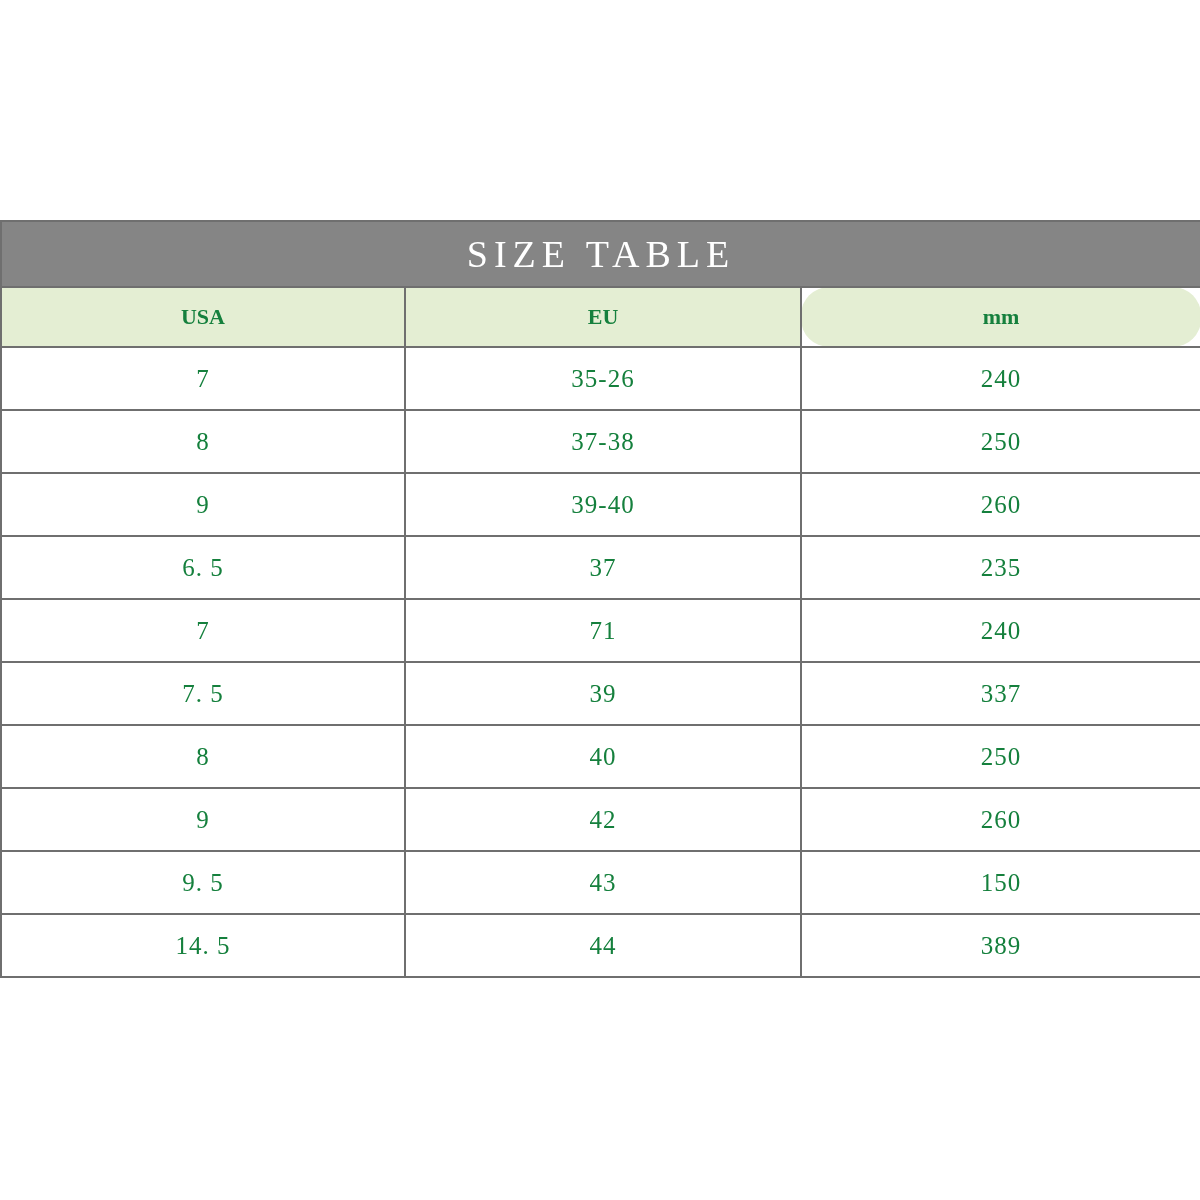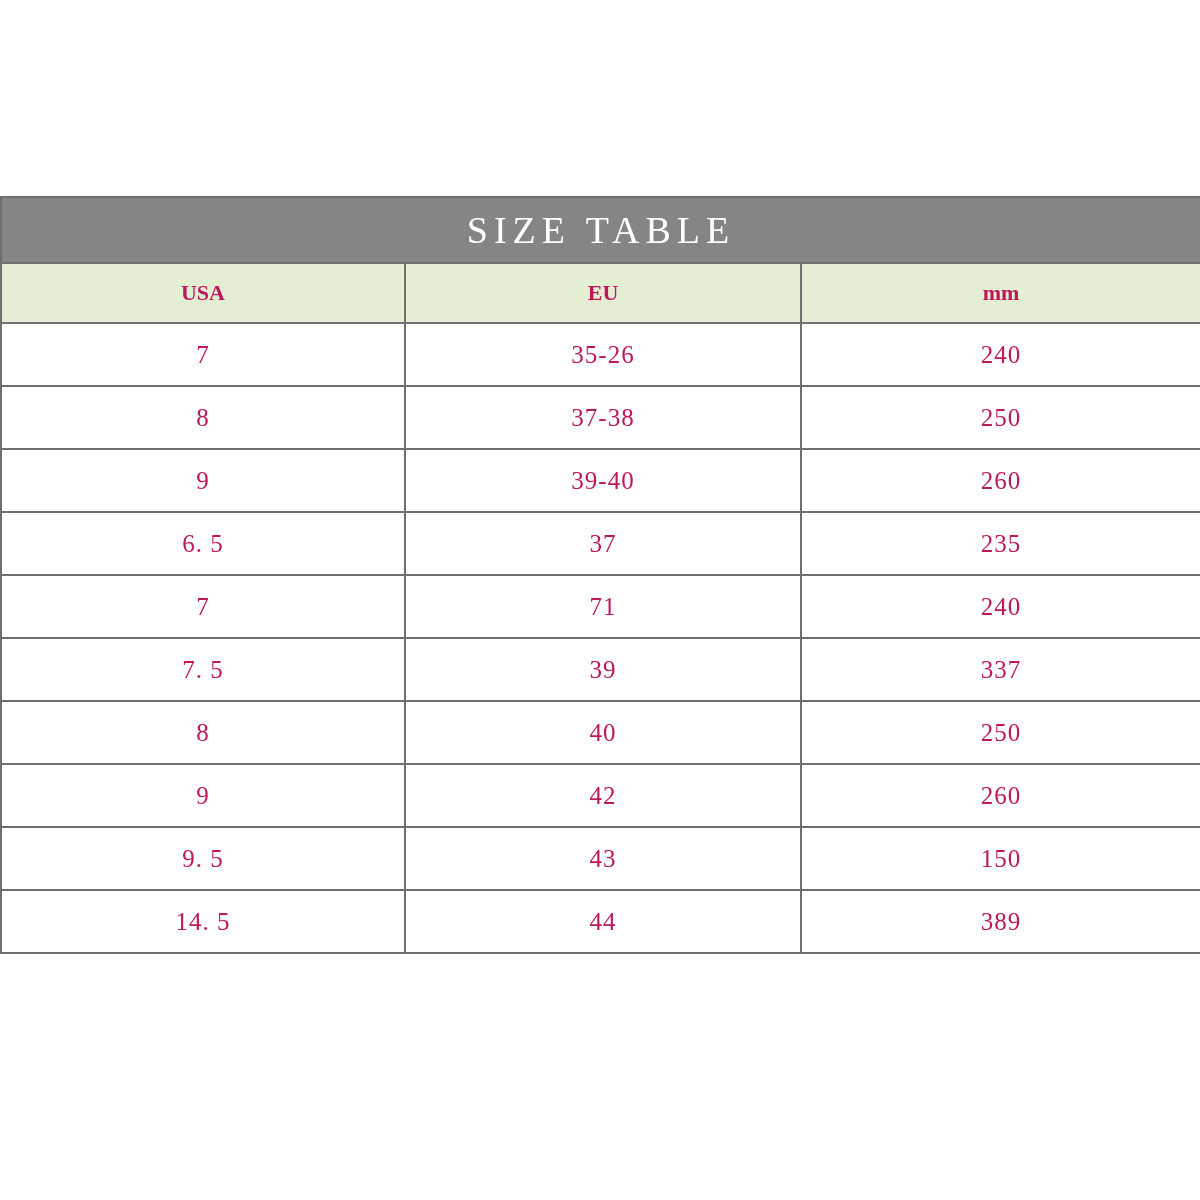--- a/index.html
+++ b/index.html
@@ -17,35 +17,35 @@
   .page {
     position: relative;
     width: 1200px;
     height: 1200px;
     background: #ffffff;
   }
 
   .table-wrap {
     position: absolute;
     left: 0;
-    top: 196px;
+    top: 220px;
     width: 1136px;
   }
 
   table.size-table {
     border-collapse: collapse;
     width: 1200px;
     table-layout: fixed;
   }
 
   table.size-table td {
     border: 2px solid #6f6f6f;
     text-align: center;
     vertical-align: middle;
-    color: #be185d;
+    color: #15803d;
   }
 
   
   tr.title-row td {
     background: #858585;
     color: #ffffff;
     height: 62px;
     font-size: 38px;
     letter-spacing: 6px;
     font-family: "Liberation Serif", serif;
@@ -69,20 +69,21 @@
     letter-spacing: 1px;
   }
 
   col.c-usa { width: 404px; }
   col.c-eu  { width: 396px; }
   col.c-mm  { width: 400px; }
 
   .mm-head {
     font-size: 19px;
     font-weight: bold;
+    border-radius: 28px;
   }
 </style>
 </head>
 <body>
 
 <div class="page">
   <div class="table-wrap">
     <table class="size-table">
       <colgroup>
         <col class="c-usa">

